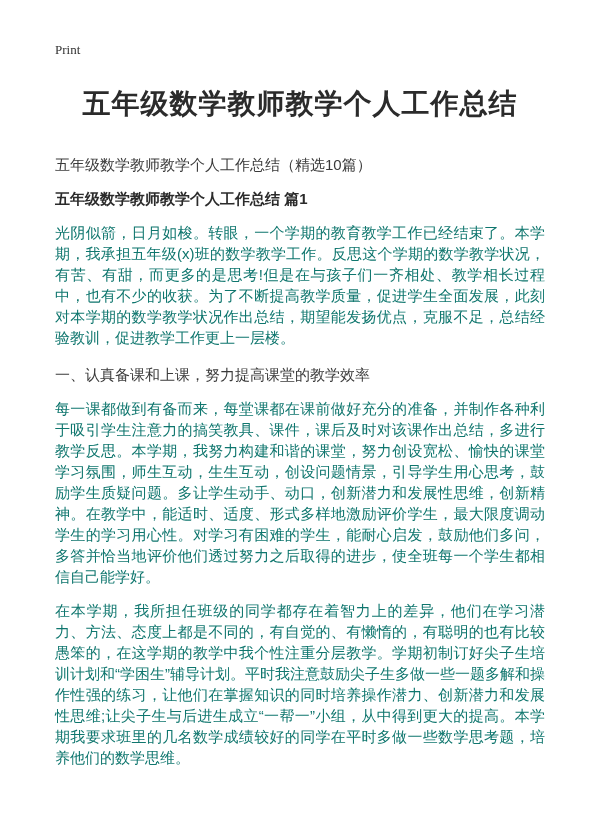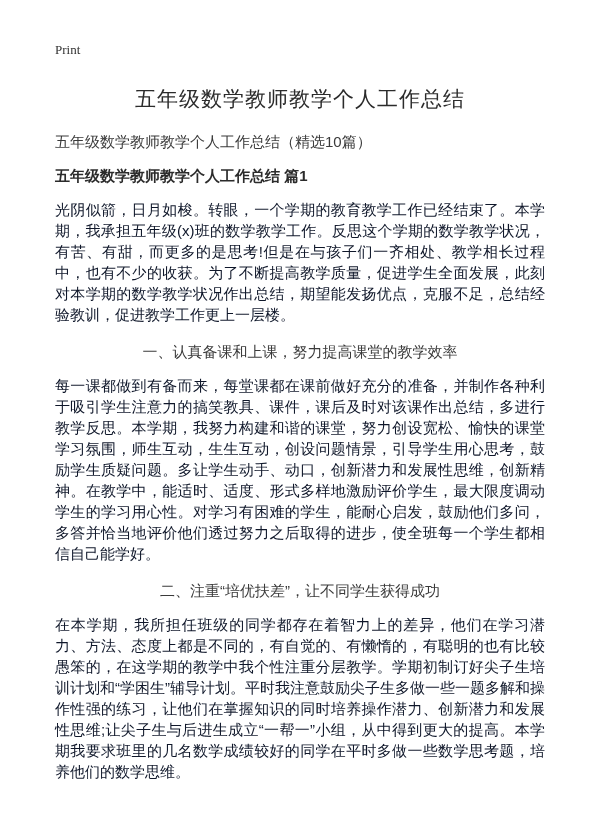--- a/index.html
+++ b/index.html
@@ -23,52 +23,51 @@
   }
   .print-label {
     font-family: "Liberation Serif", serif;
     font-size: 13px;
     color: #333333;
     line-height: 15px;
   }
   .doc-title {
     margin: 28px 0 16px 0;
     text-align: center;
-    font-size: 21px;
-    font-weight: normal;
+    font-size: 28px;
+    font-weight: bold;
     color: #2b2b2b;
     letter-spacing: 1px;
   }
   .doc-subtitle {
-    margin-top: 19px;
+    margin-top: 32px;
     font-size: 15px;
     line-height: 20px;
     color: #3a3a3a;
   }
   .part-heading {
     margin-top: 15px;
     font-size: 15px;
     font-weight: bold;
     color: #2b2b2b;
   }
   .body-para {
     margin: 13px 0 0 0;
     font-size: 15px;
     line-height: 21px;
     text-align: justify;
     word-break: break-all;
-    color: #0f172a;
+    color: #0f766e;
   }
   .section-heading {
     margin: 16px 0 0 0;
     font-size: 15px;
     line-height: 21px;
     color: #3a3a3a;
     font-weight: normal;
-    text-align: center;
   }
 </style>
 </head>
 <body>
 
 <div class="page">
 
   <div class="print-label">Print</div>
 
   <h1 class="doc-title">五年级数学教师教学个人工作总结</h1>
@@ -77,17 +76,16 @@
 
   <h2 class="part-heading">五年级数学教师教学个人工作总结 篇1</h2>
 
   <p class="body-para">光阴似箭，日月如梭。转眼，一个学期的教育教学工作已经结束了。本学期，我承担五年级(x)班的数学教学工作。反思这个学期的数学教学状况，有苦、有甜，而更多的是思考!但是在与孩子们一齐相处、教学相长过程中，也有不少的收获。为了不断提高教学质量，促进学生全面发展，此刻对本学期的数学教学状况作出总结，期望能发扬优点，克服不足，总结经验教训，促进教学工作更上一层楼。</p>
 
   <h3 class="section-heading">一、认真备课和上课，努力提高课堂的教学效率</h3>
 
 
   <p class="body-para">每一课都做到有备而来，每堂课都在课前做好充分的准备，并制作各种利于吸引学生注意力的搞笑教具、课件，课后及时对该课作出总结，多进行教学反思。本学期，我努力构建和谐的课堂，努力创设宽松、愉快的课堂学习氛围，师生互动，生生互动，创设问题情景，引导学生用心思考，鼓励学生质疑问题。多让学生动手、动口，创新潜力和发展性思维，创新精神。在教学中，能适时、适度、形式多样地激励评价学生，最大限度调动学生的学习用心性。对学习有困难的学生，能耐心启发，鼓励他们多问，多答并恰当地评价他们透过努力之后取得的进步，使全班每一个学生都相信自己能学好。</p>
 
-  <h3 class="section-heading">二、注重“培优扶差”，让不同学生获得成功</h3>
 
   <p class="body-para">在本学期，我所担任班级的同学都存在着智力上的差异，他们在学习潜力、方法、态度上都是不同的，有自觉的、有懒惰的，有聪明的也有比较愚笨的，在这学期的教学中我个性注重分层教学。学期初制订好尖子生培训计划和“学困生”辅导计划。平时我注意鼓励尖子生多做一些一题多解和操作性强的练习，让他们在掌握知识的同时培养操作潜力、创新潜力和发展性思维;让尖子生与后进生成立“一帮一”小组，从中得到更大的提高。本学期我要求班里的几名数学成绩较好的同学在平时多做一些数学思考题，培养他们的数学思维。</p>
 
 </div>
 
 </body></html>

